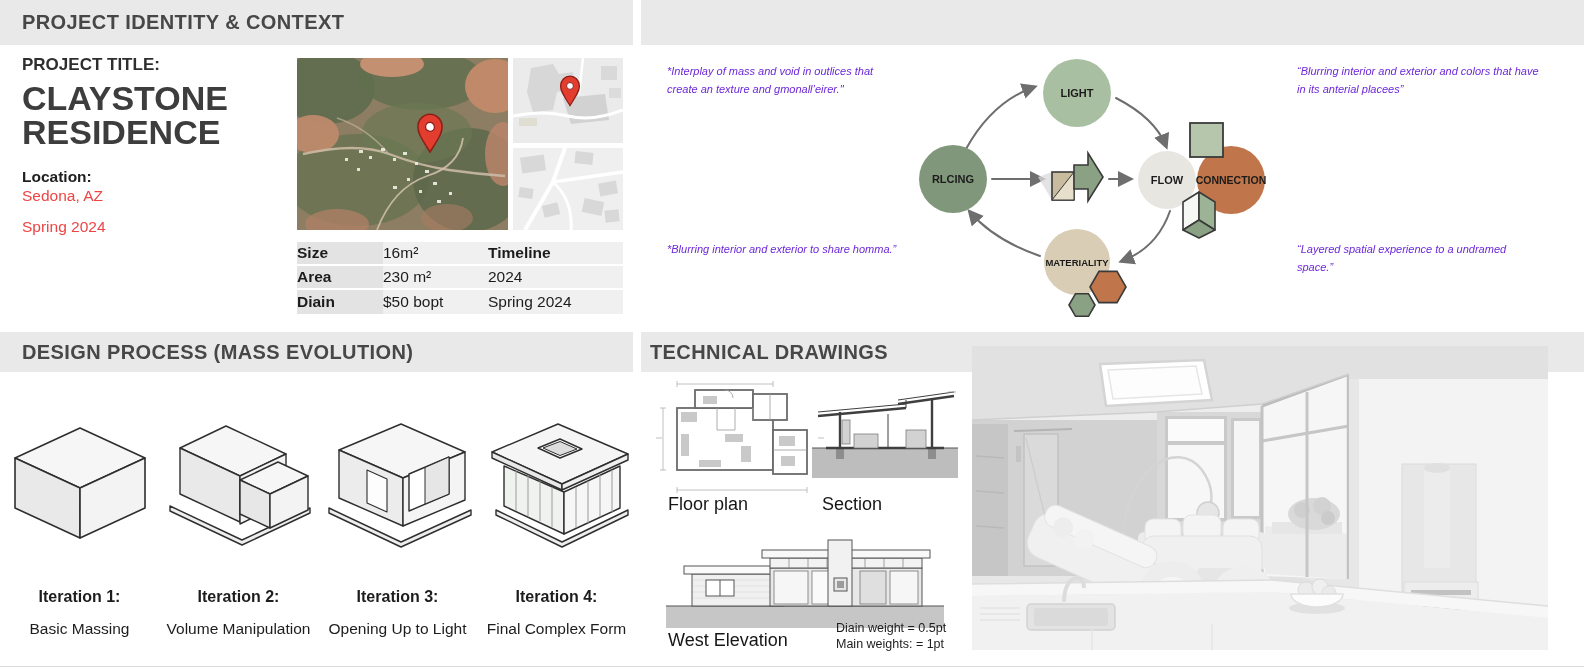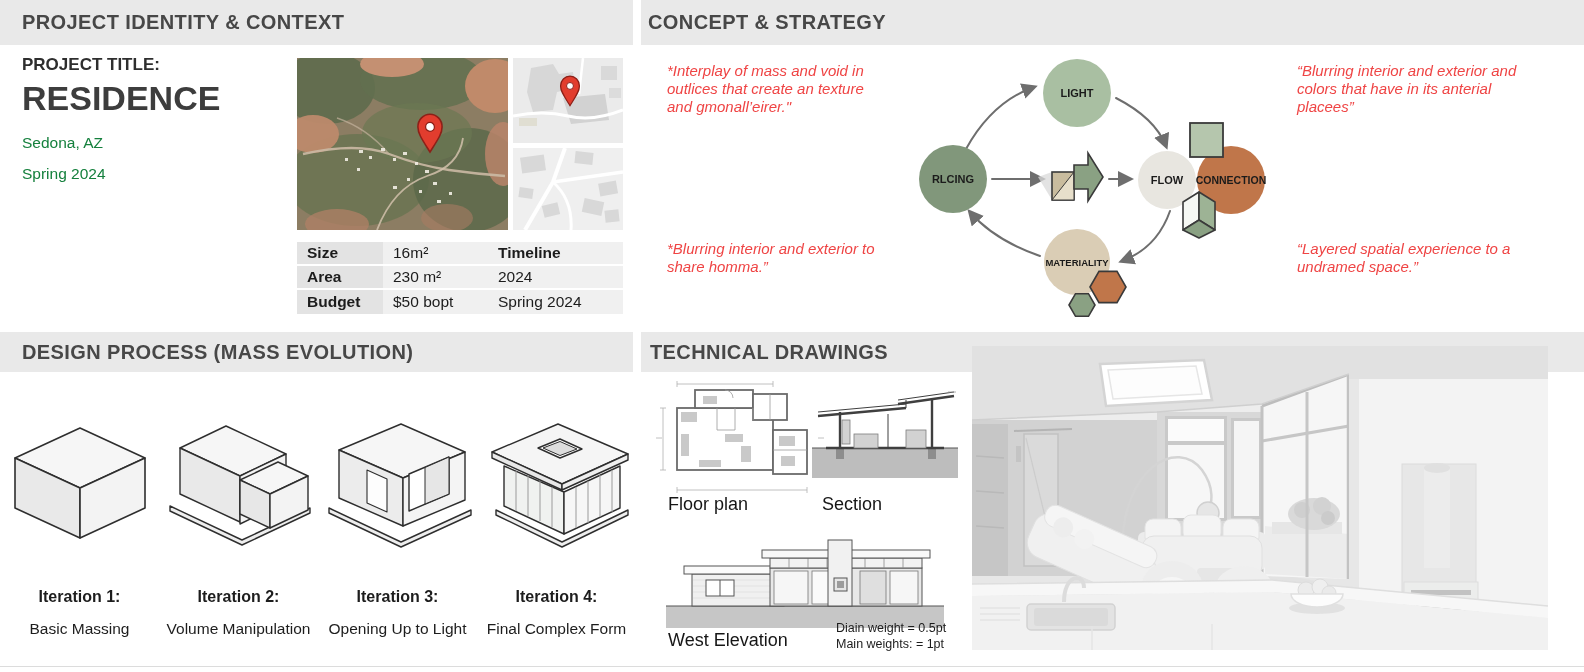--- a/index.html
+++ b/index.html
@@ -7,33 +7,33 @@
   #board{position:relative;width:1384px;height:672px;background:#fff}
   .abs{position:absolute}
   .band{background:var(--band,#e9e9e9)}
   .divider{background:#fff}
   .sec-h{font-size:20px;font-weight:bold;color:var(--header_text,#474747);letter-spacing:.4px;white-space:nowrap}
   
   .ptl{font-size:17px;font-weight:bold;color:#2e2e2e}
   .ptitle{font-size:34px;font-weight:bold;color:var(--title_text,#3d3d3d);line-height:34px;margin-top:6px}
   .field{margin-top:11px}
   .f-label{font-size:15.5px;font-weight:bold;color:#1f1f1f;line-height:19px}
-  .f-value{font-size:15.5px;color:#15803d;line-height:20px}
+  .f-value{font-size:15.5px;color:#ef4444;line-height:20px}
   .fields{margin-top:18px}
   
   .ptable{width:326px;background:#f0f0f0;font-size:15.5px;color:#1c1c1c}
   .prow{display:flex;height:24px;align-items:center;border-bottom:2px solid #fff}
   .prow:last-child{border-bottom:none}
-  .pcell{padding-left:10px}
+  .pcell{}
   .pcell.lbl{width:86px;font-weight:bold;background:#e3e3e3;height:100%;display:flex;align-items:center}
   .pcell.val{width:105px}
   .pcell.rgt{width:135px}
   .bold{font-weight:bold}
   
-  .quote{font-style:italic;font-size:15px;line-height:18px;color:#ef4444}
+  .quote{font-style:italic;font-size:11px;line-height:18px;color:#6d28d9}
   .nodelbl{font-family:"Liberation Sans",sans-serif;font-size:11px;font-weight:bold;fill:#1b1b1b;text-anchor:middle}
   .nodelbl.sm{font-size:10.5px}
   .nodelbl.xs{font-size:9.5px}
   
   .iter-row{display:flex;width:636px}
   .iter-col{flex:1;display:flex;flex-direction:column;align-items:center;padding-top:18px}
   .it-title{font-size:16px;font-weight:bold;color:#1d1d1d;margin-top:28px;text-align:center}
   .it-cap{font-size:15.5px;color:#1d1d1d;margin-top:14px;text-align:center}
   
   .d-label{font-size:18px;color:#161616}
@@ -42,29 +42,30 @@
   svg{display:block}
 </style>
 </head>
 <body>
 
 <div id="board">
 
   <div class="abs band" style="left:0;top:0;width:1584px;height:45px"></div>
   <div class="abs divider" style="left:633px;top:0;width:8px;height:45px"></div>
   <div class="abs sec-h" style="left:22px;top:11px">PROJECT IDENTITY &amp; CONTEXT</div>
-  <div class="abs sec-h" style="left:648px;top:11px">CONCEPT &amp; STRATEGY</div>
 
   <div class="abs" style="left:22px;top:55px;width:262px">
     <div class="ptl">PROJECT TITLE:</div>
     <div class="ptitle">
+      <div>CLAYSTONE</div>
       <div>RESIDENCE</div>
     </div>
     <div class="fields">
       <div class="field">
+        <div class="f-label">Location:</div>
         <div class="f-value">Sedona, AZ</div>
       </div>
       <div class="field">
         <div class="f-value">Spring 2024</div>
       </div>
     </div>
   </div>
 
   <svg class="abs" style="left:297px;top:58px" width="211" height="172" viewBox="0 0 211 172">
     <defs>
@@ -141,21 +142,21 @@
       <div class="pcell lbl">Size</div>
       <div class="pcell val">16m²</div>
       <div class="pcell rgt bold">Timeline</div>
     </div>
     <div class="prow">
       <div class="pcell lbl">Area</div>
       <div class="pcell val">230 m²</div>
       <div class="pcell rgt">2024</div>
     </div>
     <div class="prow">
-      <div class="pcell lbl">Budget</div>
+      <div class="pcell lbl">Diain</div>
       <div class="pcell val">$50 bopt</div>
       <div class="pcell rgt">Spring 2024</div>
     </div>
   </div>
 
   <div class="abs quote" style="left:667px;top:62px;width:218px">*Interplay of mass and void in outlices that create an texture and gmonall’eirer."</div>
   <div class="abs quote" style="left:667px;top:240px;width:236px">*Blurring interior and exterior to share homma.”</div>
   <div class="abs quote" style="left:1297px;top:62px;width:242px">“Blurring interior and exterior and colors that have in its anterial placees”</div>
   <div class="abs quote" style="left:1297px;top:240px;width:238px">“Layered spatial experience to a undramed space.”</div>
 

